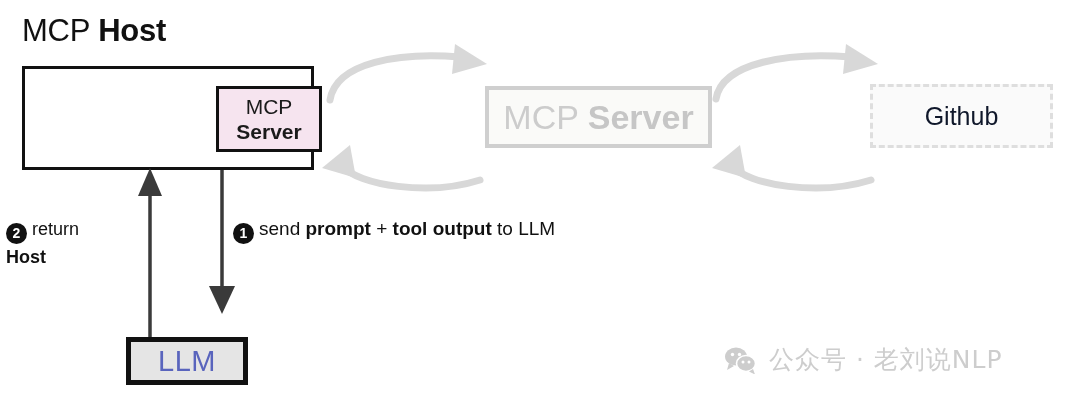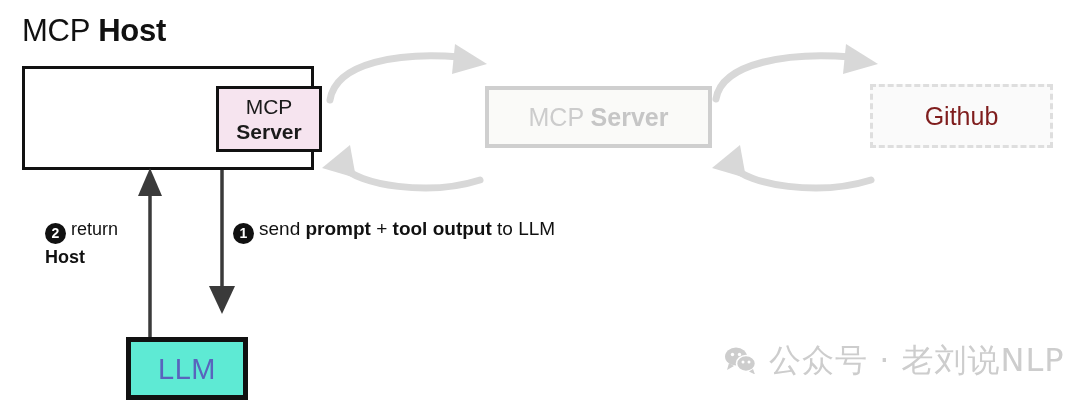--- a/index.html
+++ b/index.html
@@ -82,21 +82,21 @@
     width: 227px;
     height: 62px;
     border: 4px solid #cfcfcf;
     background: #fafaf8;
     box-sizing: border-box;
     display: flex;
     align-items: center;
     justify-content: center;
   }
   .server-box .txt {
-    font-size: 25px;
+    font-size: 34px;
     line-height: 30px;
     color: #cccccc;
     white-space: nowrap;
   }
   .server-box .reg { font-weight: 400; }
   .server-box .bold { font-weight: 700; color: #c6c6c6; }
 
   
   .github-box {
     position: absolute;
@@ -108,33 +108,33 @@
     background: #fafafa;
     box-sizing: border-box;
     display: flex;
     align-items: center;
     justify-content: center;
   }
   .github-box .txt {
     font-size: 25px;
     line-height: 30px;
     font-weight: 400;
-    color: #7f1d1d;
+    color: #0f172a;
     white-space: nowrap;
   }
 
   
   .llm-box {
     position: absolute;
     left: 126px;
     top: 337px;
     width: 122px;
-    height: 63px;
+    height: 48px;
     border: 5px solid #111111;
-    background: #5eead4;
+    background: #e5e5e5;
     box-sizing: border-box;
     display: flex;
     align-items: center;
     justify-content: center;
     z-index: 6;
   }
   .llm-box .txt {
     font-size: 29px;
     line-height: 34px;
     font-weight: 400;
@@ -185,38 +185,37 @@
 
   .step2 {
     position: absolute;
     left: 6px;
     top: 216px;
     width: 150px;
     font-size: 18px;
     line-height: 26px;
     color: #111111;
     z-index: 5;
-    margin-left: 39px;
   }
   .step2 .reg { font-weight: 400; }
   .step2 .bold { font-weight: 700; display: block; }
   .step2 .ln { display: block; }
 
   
   .watermark {
     position: absolute;
     left: 724px;
     top: 344px;
     display: flex;
     align-items: center;
     gap: 11px;
     z-index: 5;
   }
   .watermark .wm-text {
-    font-size: 32px;
+    font-size: 25px;
     line-height: 32px;
     color: #cdcdcd;
     font-family: "DejaVu Sans", "Liberation Sans", sans-serif;
     white-space: nowrap;
     letter-spacing: 1px;
   }
 </style>
 </head>
 <body>
 

